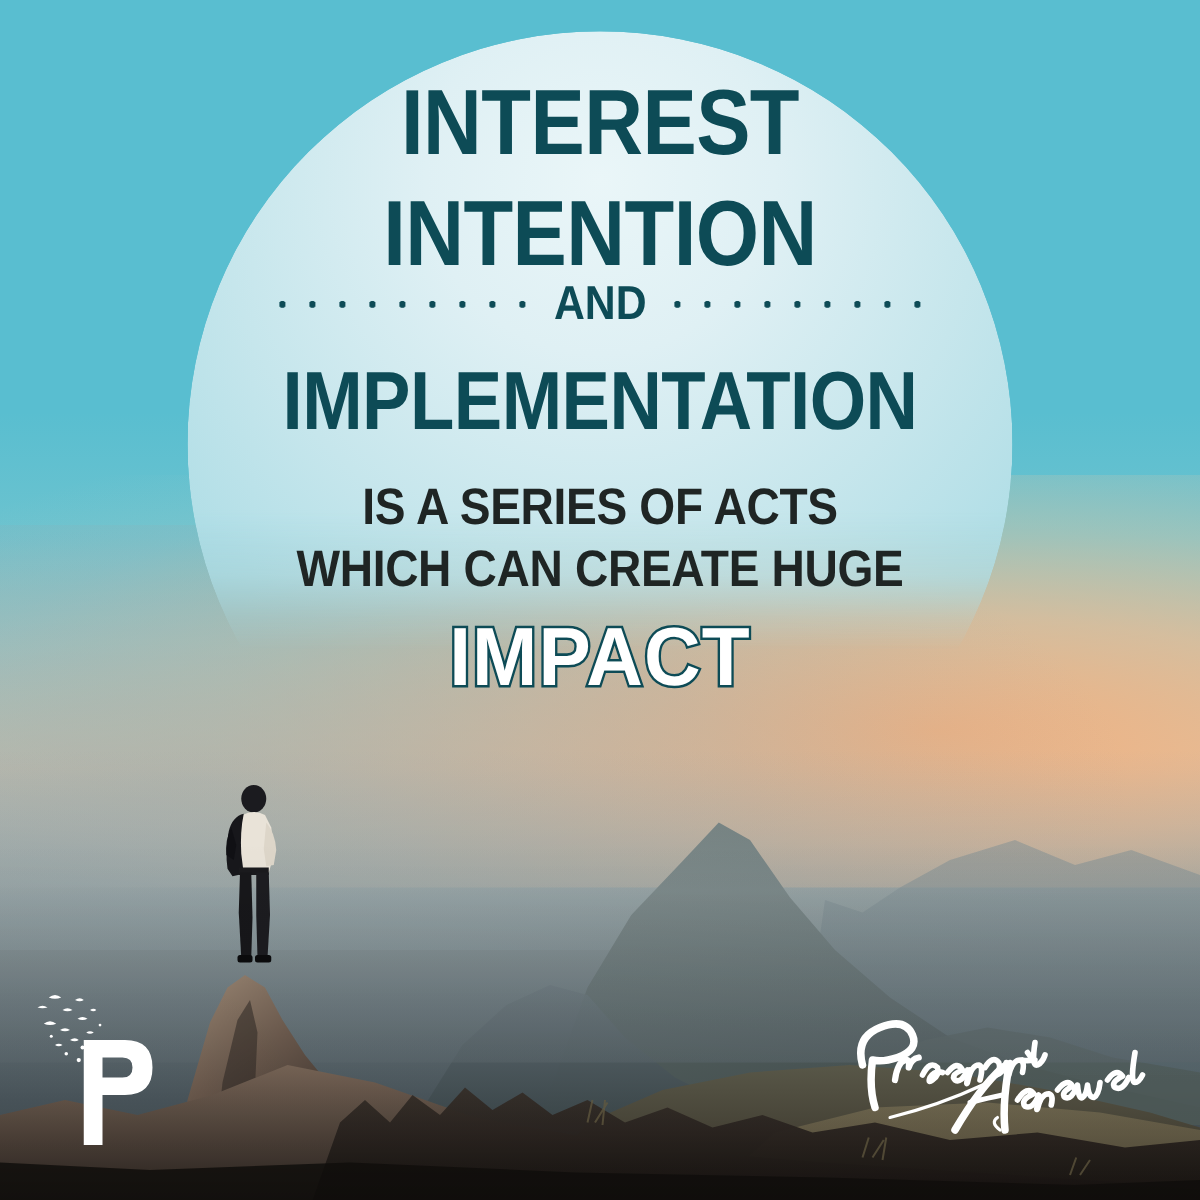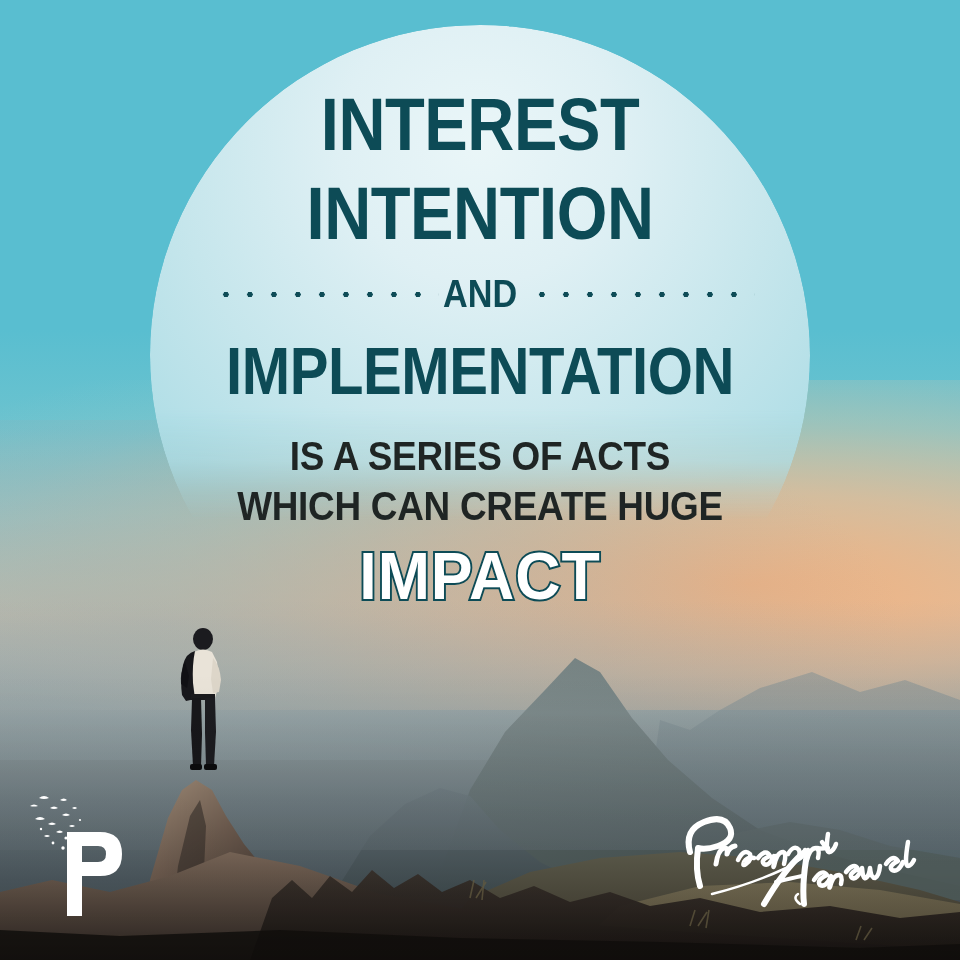--- a/index.html
+++ b/index.html
@@ -83,37 +83,36 @@
         #a8dbe4 80%,
         #a3d9e3 100%);
     -webkit-mask-image:linear-gradient(to bottom, #000 0%, #000 58%, rgba(0,0,0,.75) 66%, rgba(0,0,0,.25) 71%, rgba(0,0,0,0) 75%);
             mask-image:linear-gradient(to bottom, #000 0%, #000 58%, rgba(0,0,0,.75) 66%, rgba(0,0,0,.25) 71%, rgba(0,0,0,0) 75%);
   }
 
   
   .quote{
     position:absolute; left:0; right:0; top:0;
     text-align:center;
-    padding-top:89px;
+    padding-top:62px;
   }
   .hl{
     font-family:"Liberation Sans", sans-serif;
     font-weight:bold;
     color:#0d4b56;
     letter-spacing:-0.5px;
     line-height:.96;
     transform:scaleX(.88);
     transform-origin:center;
   }
   .l-interest{ font-size:74px; }
   .l-intention{ font-size:74px; margin-top:18px; }
 
   .and-row{
     display:flex; align-items:center; justify-content:center;
-    margin-top:24px;
     padding:0 205px;
   }
   .dots{
     flex:1; height:7px;
     background-image:radial-gradient(circle, #0d4b56 0 2.6px, rgba(0,0,0,0) 2.8px);
     background-size:24px 7px;
     background-repeat:repeat-x;
     background-position:center;
   }
   .l-and{

